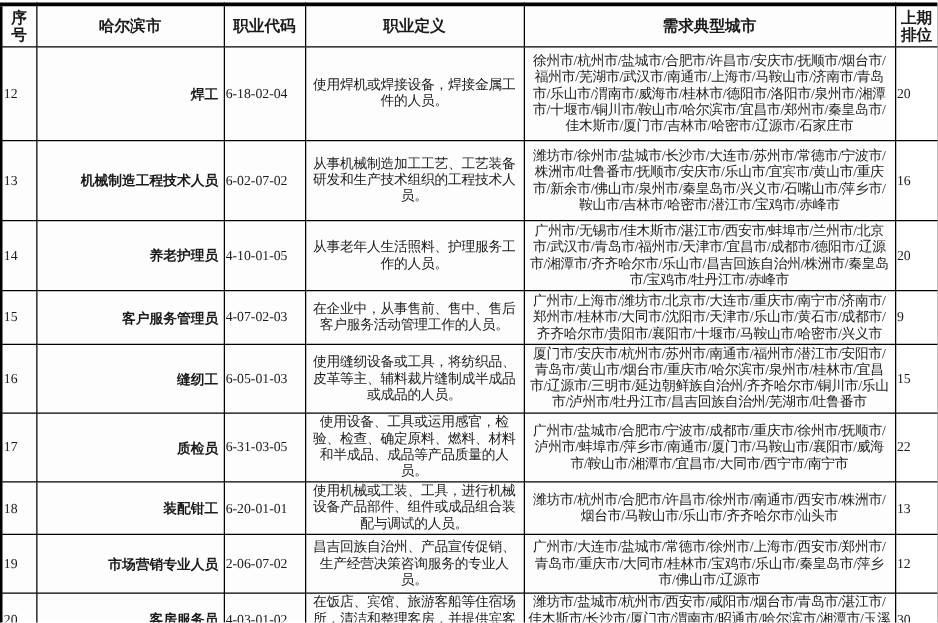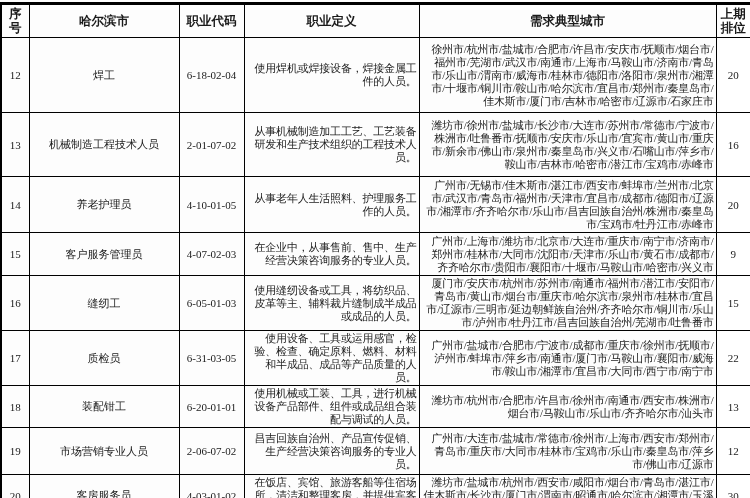--- a/index.html
+++ b/index.html
@@ -46,29 +46,29 @@
     text-align: center;
     line-height: 14px;
     padding: 2px 1px;
   }
   thead tr { height: 33px; }
 
   td {
     font-size: 11px;
   }
   td.col-no, td.col-code, td.col-rank {
-    text-align: center;
     padding: 0 1px;
   }
   td.col-name {
-    text-align: center;
+    text-align: right;
     padding: 0 4px;
+    font-weight: bold;
   }
   td.col-def, td.col-cities {
-    text-align: right;
+    text-align: center;
     line-height: 13px;
     padding: 1px 2px;
     word-break: break-all;
     letter-spacing: -0.2px;
   }
 
   tbody tr:nth-child(1) { height: 75px; }
   tbody tr:nth-child(2) { height: 64px; }
   tbody tr:nth-child(3) { height: 56px; }
   tbody tr:nth-child(4) { height: 43px; }
@@ -106,38 +106,38 @@
           <td class="col-no">12</td>
           <td class="col-name">焊工</td>
           <td class="col-code">6-18-02-04</td>
           <td class="col-def">使用焊机或焊接设备，焊接金属工件的人员。</td>
           <td class="col-cities">徐州市/杭州市/盐城市/合肥市/许昌市/安庆市/抚顺市/烟台市/福州市/芜湖市/武汉市/南通市/上海市/马鞍山市/济南市/青岛市/乐山市/渭南市/威海市/桂林市/德阳市/洛阳市/泉州市/湘潭市/十堰市/铜川市/鞍山市/哈尔滨市/宜昌市/郑州市/秦皇岛市/佳木斯市/厦门市/吉林市/哈密市/辽源市/石家庄市</td>
           <td class="col-rank">20</td>
         </tr>
         <tr>
           <td class="col-no">13</td>
           <td class="col-name">机械制造工程技术人员</td>
-          <td class="col-code">2-01-07-02</td>
+          <td class="col-code">6-02-07-02</td>
           <td class="col-def">从事机械制造加工工艺、工艺装备研发和生产技术组织的工程技术人员。</td>
           <td class="col-cities">潍坊市/徐州市/盐城市/长沙市/大连市/苏州市/常德市/宁波市/株洲市/吐鲁番市/抚顺市/安庆市/乐山市/宜宾市/黄山市/重庆市/新余市/佛山市/泉州市/秦皇岛市/兴义市/石嘴山市/萍乡市/鞍山市/吉林市/哈密市/潜江市/宝鸡市/赤峰市</td>
           <td class="col-rank">16</td>
         </tr>
         <tr>
           <td class="col-no">14</td>
           <td class="col-name">养老护理员</td>
           <td class="col-code">4-10-01-05</td>
           <td class="col-def">从事老年人生活照料、护理服务工作的人员。</td>
           <td class="col-cities">广州市/无锡市/佳木斯市/湛江市/西安市/蚌埠市/兰州市/北京市/武汉市/青岛市/福州市/天津市/宜昌市/成都市/德阳市/辽源市/湘潭市/齐齐哈尔市/乐山市/昌吉回族自治州/株洲市/秦皇岛市/宝鸡市/牡丹江市/赤峰市</td>
           <td class="col-rank">20</td>
         </tr>
         <tr>
           <td class="col-no">15</td>
           <td class="col-name">客户服务管理员</td>
           <td class="col-code">4-07-02-03</td>
-          <td class="col-def">在企业中，从事售前、售中、生产经营决策咨询服务的专业人员。</td>
+          <td class="col-def">在企业中，从事售前、售中、售后客户服务活动管理工作的人员。</td>
           <td class="col-cities">广州市/上海市/潍坊市/北京市/大连市/重庆市/南宁市/济南市/郑州市/桂林市/大同市/沈阳市/天津市/乐山市/黄石市/成都市/齐齐哈尔市/贵阳市/襄阳市/十堰市/马鞍山市/哈密市/兴义市</td>
           <td class="col-rank">9</td>
         </tr>
         <tr>
           <td class="col-no">16</td>
           <td class="col-name">缝纫工</td>
           <td class="col-code">6-05-01-03</td>
           <td class="col-def">使用缝纫设备或工具，将纺织品、皮革等主、辅料裁片缝制成半成品或成品的人员。</td>
           <td class="col-cities">厦门市/安庆市/杭州市/苏州市/南通市/福州市/潜江市/安阳市/青岛市/黄山市/烟台市/重庆市/哈尔滨市/泉州市/桂林市/宜昌市/辽源市/三明市/延边朝鲜族自治州/齐齐哈尔市/铜川市/乐山市/泸州市/牡丹江市/昌吉回族自治州/芜湖市/吐鲁番市</td>
           <td class="col-rank">15</td>

